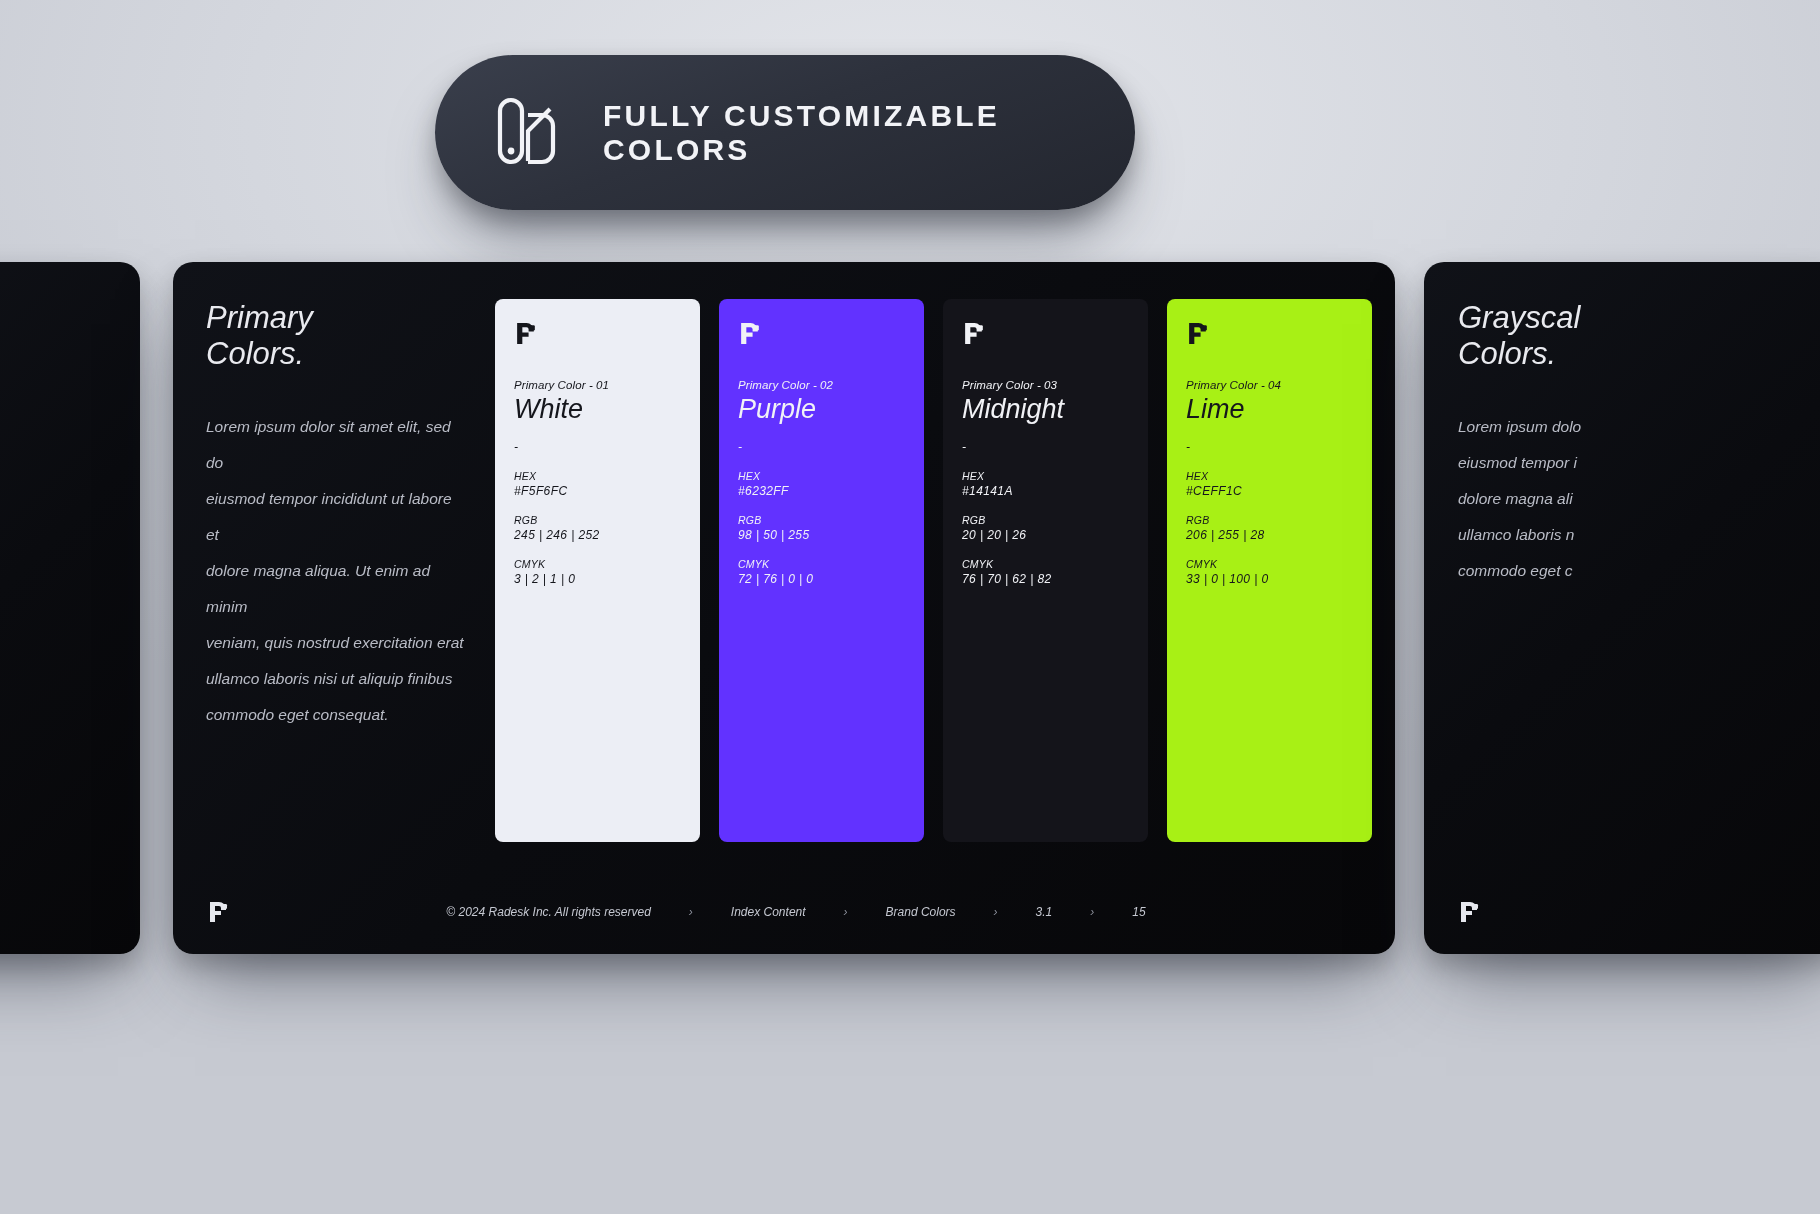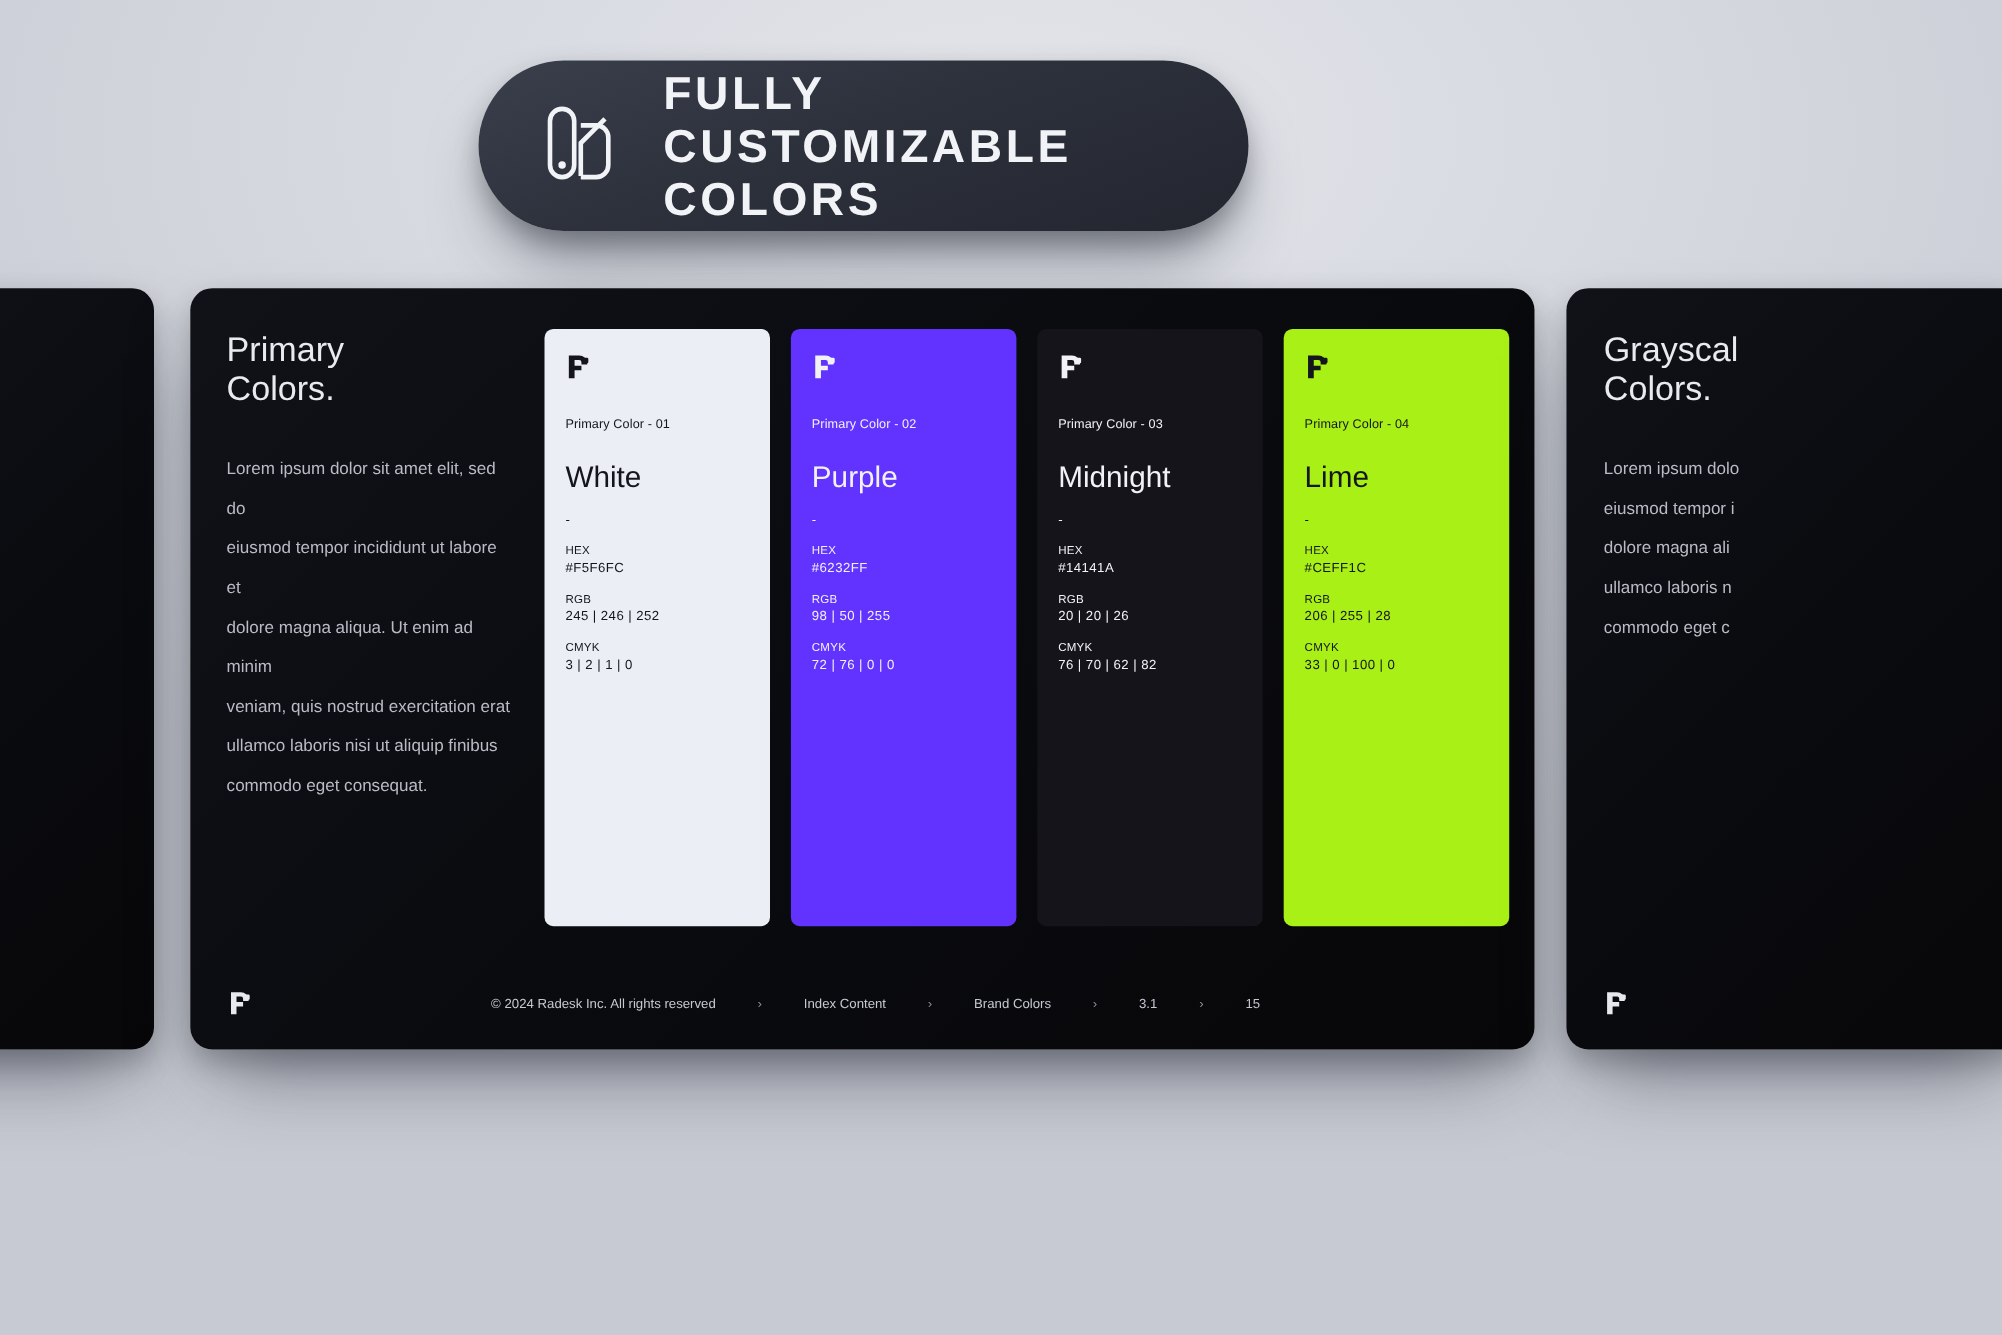--- a/index.html
+++ b/index.html
@@ -13,50 +13,51 @@
   
   #header-pill {
     position:absolute; left:435px; top:55px; width:700px; height:155px;
     background:linear-gradient(160deg,#3a3f4c 0%,#2d313c 45%,#23262f 100%);
     border-radius:80px;
     display:flex; align-items:center; gap:42px;
     padding-left:62px;
     box-shadow:0 38px 60px -18px rgba(40,45,60,.55), 0 10px 22px rgba(0,0,0,.25);
   }
   #header-pill .pill-title {
-    color:#f2f3f7; font-size:42px; font-weight:bold; letter-spacing:3.2px;
+    color:#f2f3f7; font-size:30px; font-weight:bold; letter-spacing:3.2px;
   }
   .swatch-icon { width:64px; height:68px; flex:none; }
   
   .slide {
     position:absolute; top:262px; height:692px;
     background:linear-gradient(135deg,#101218 0%,#0a0b0f 48%,#070709 100%);
     border-radius:20px;
     box-shadow:0 40px 70px -22px rgba(35,40,55,.55), 0 12px 26px rgba(0,0,0,.22);
     overflow:hidden;
+    font-style:italic;
   }
   #slide-main { left:173px; width:1222px; }
   #slide-prev { left:-142px; width:282px; }
   #slide-next { left:1424px; width:420px; }
   
   .col-left { position:absolute; left:33px; top:38px; width:262px; }
   .sec-title { color:#e9eaef; font-size:31px; line-height:1.17; font-weight:normal; }
   .sec-body { margin-top:36px; }
   .sec-body p {
     color:#b9bcc6; font-size:15.5px; line-height:36px; font-weight:normal;
   }
   
   .cards { position:absolute; left:322px; top:37px; display:flex; gap:19px; }
   .card {
     width:205px; height:543px; border-radius:8px;
     padding:22px 19px 0 19px; position:relative; overflow:hidden;
   }
   .card .logo { width:25px; height:25px; margin-bottom:29px; }
   .card .c-idx { font-size:11.5px; letter-spacing:.1px; }
-  .card .c-name { font-size:27px; font-weight:normal; margin-top:28px; line-height:1.1; }
+  .card .c-name { font-size:27px; font-weight:normal; margin-top:4px; line-height:1.1; }
   .card .c-dash { font-size:12px; margin-top:15px; }
   .card .grp { margin-top:16px; }
   .card .grp .k { font-size:10.5px; letter-spacing:.2px; }
   .card .grp .v { font-size:12px; letter-spacing:.4px; margin-top:2px; }
   .card.on-light, .card.on-light * { color:#15161c; }
   .card.on-dark,  .card.on-dark  * { color:#f1f2f6; }
   
   .footer {
     position:absolute; left:0; right:0; bottom:0; height:84px;
     display:flex; align-items:center; padding:0 34px;

